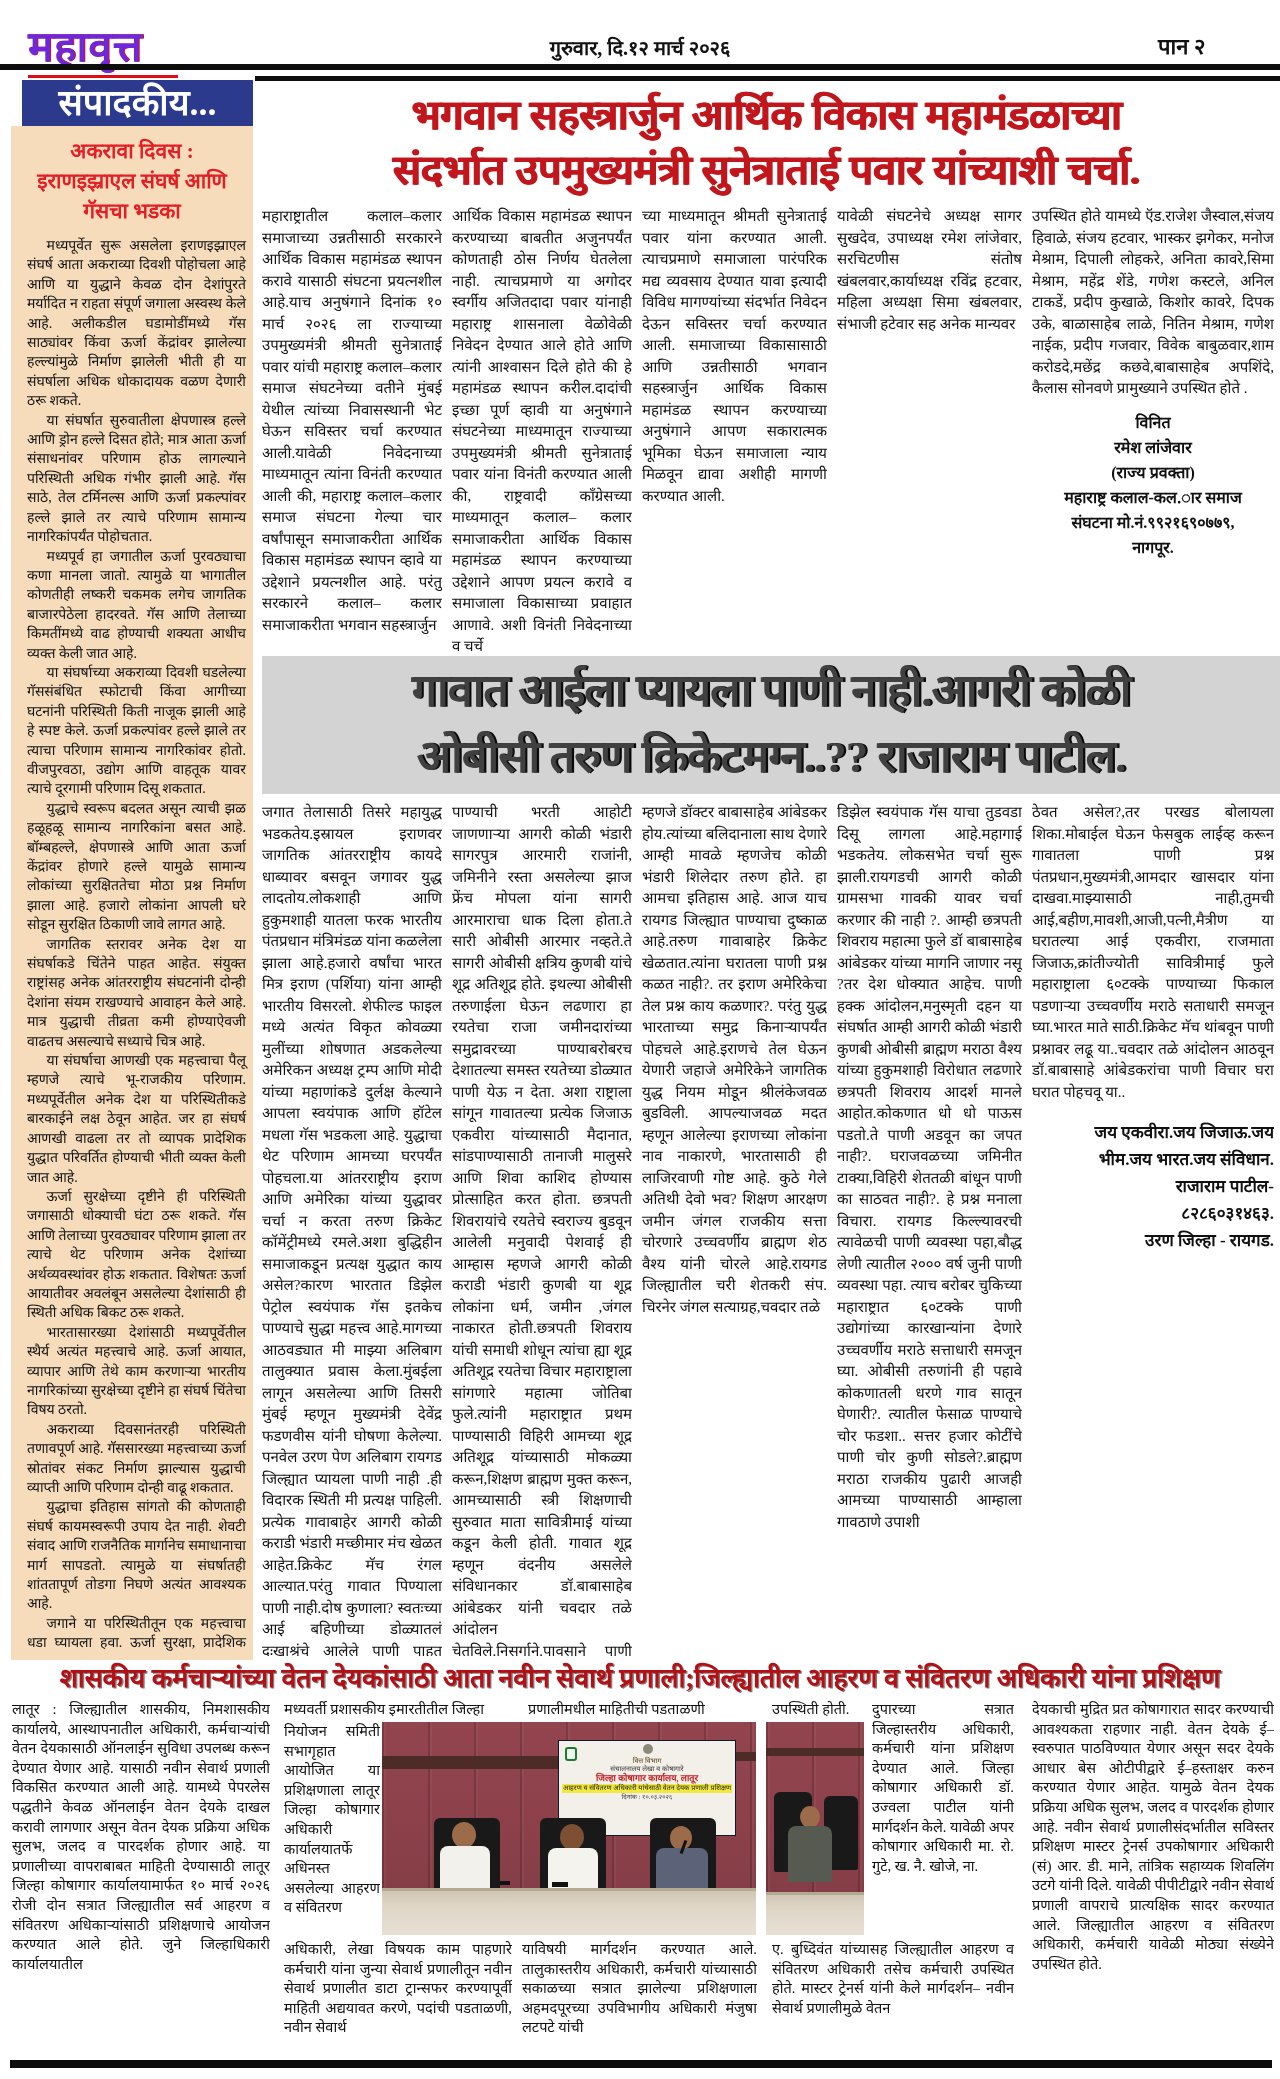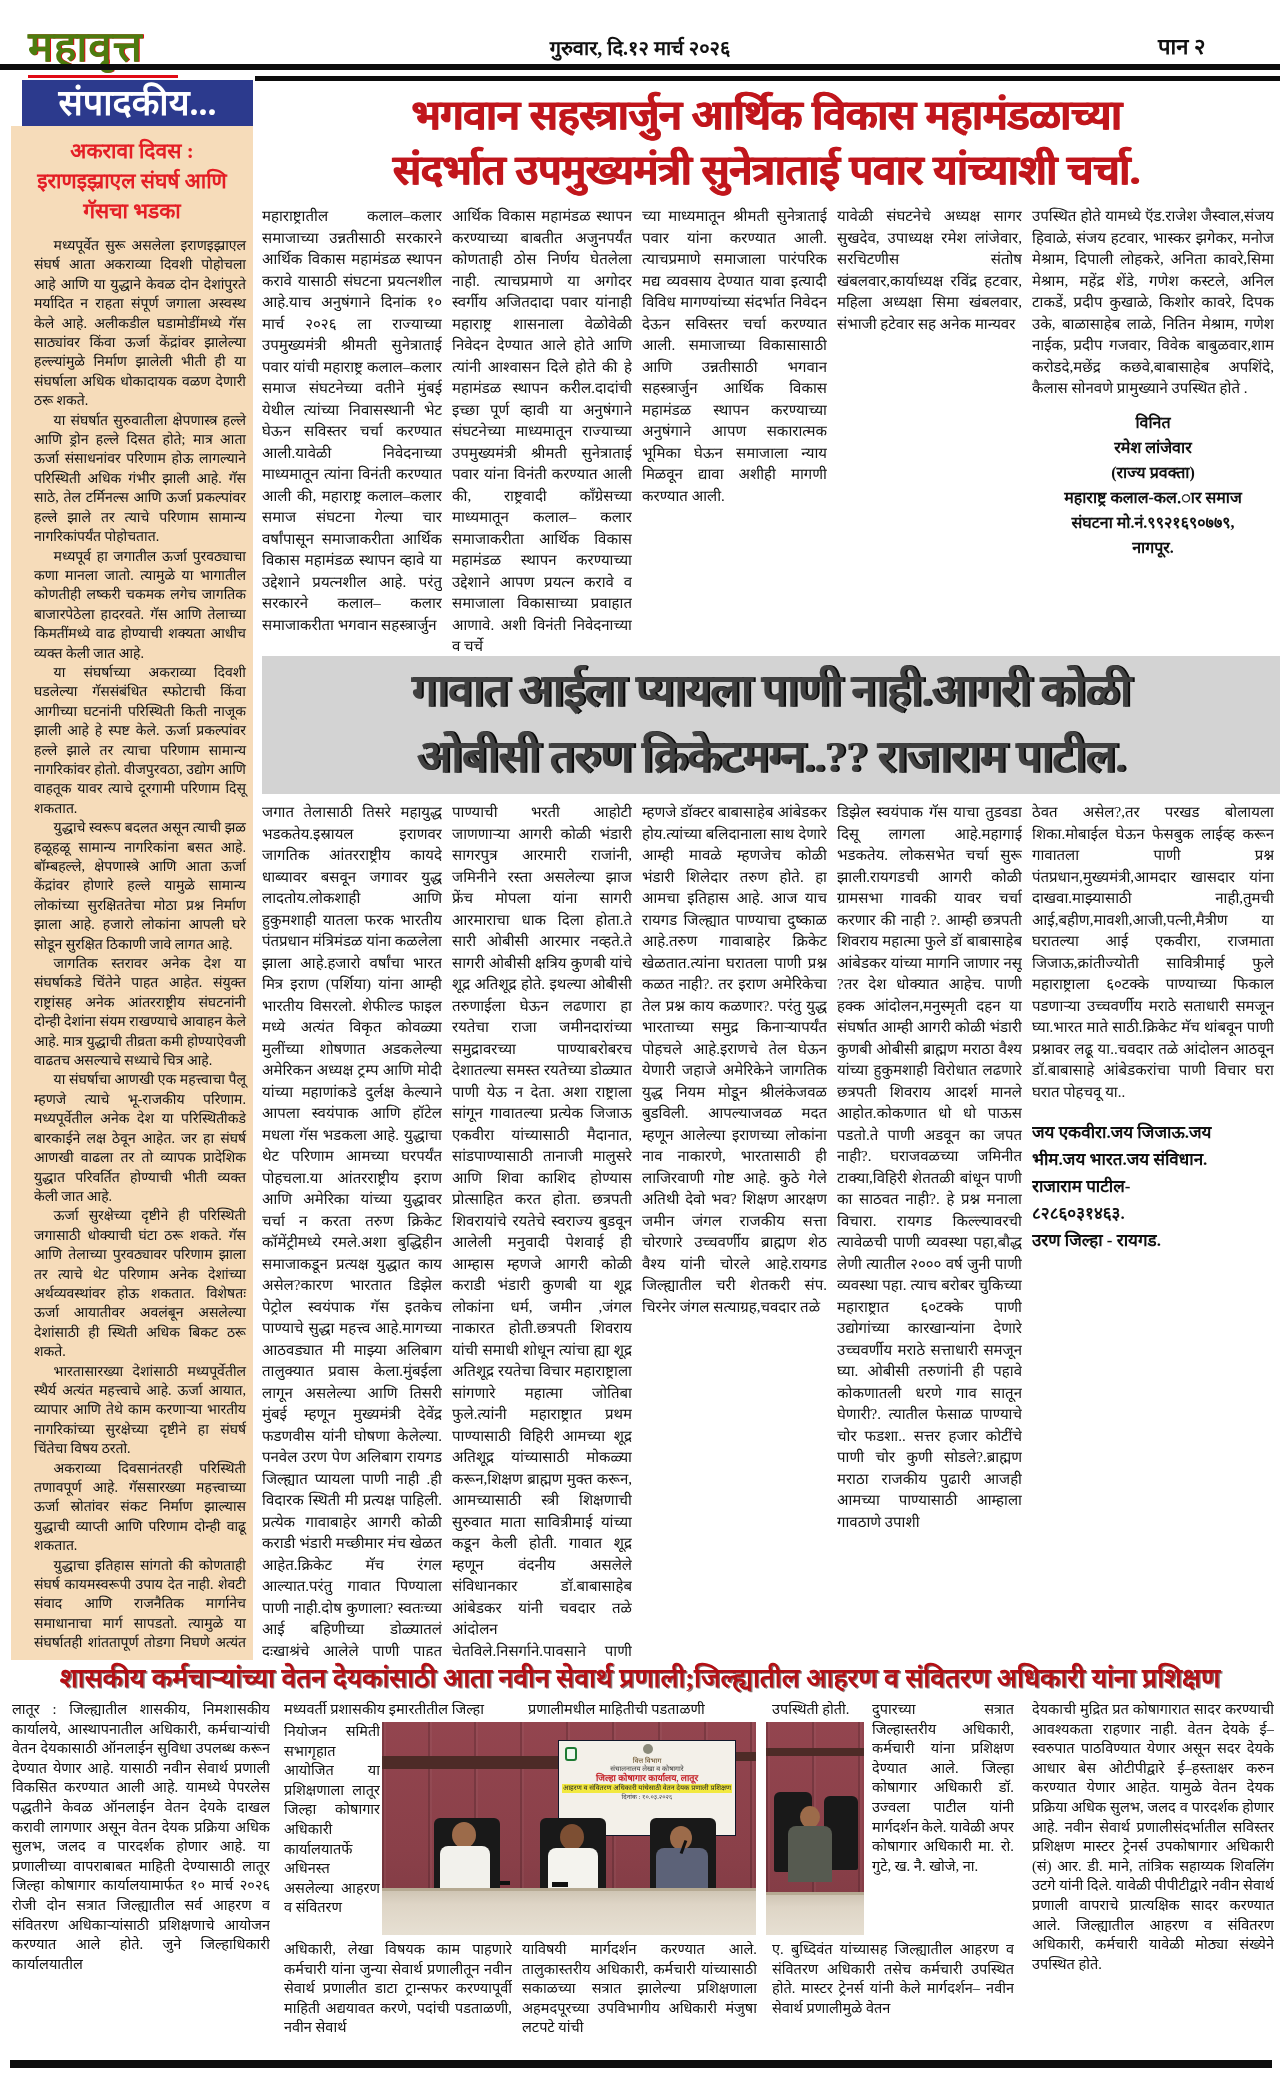--- a/index.html
+++ b/index.html
@@ -9,43 +9,43 @@
     background:#ffffff; overflow:hidden;
     font-family:"Liberation Serif","DejaVu Serif",serif; color:#111;
   }
   .abs { position:absolute; }
   .jt { text-align:justify; overflow:hidden; }
   .bt { font-size:15px; line-height:21.5px; }
   .bt p, .ed-body p { text-indent:1.4em; }
   .sm { font-size:14.5px; line-height:19.6px; }
 
   
-  .logo { font-size:42px; font-weight:bold; color:#4d7c0f; letter-spacing:1px; text-shadow:1px 0 0 #e10b16; }
+  .logo { font-size:42px; font-weight:bold; color:#6d28d9; letter-spacing:1px; text-shadow:1px 0 0 #e10b16; }
   .logo-underline { background:#e10b16; height:3px; }
   .mast-date { font-size:20px; font-weight:bold; text-align:center; width:100%; }
   .mast-page { font-size:22px; font-weight:bold; }
   .black-rule { background:#0d0d0d; }
 
   
   .ed-panel { background:#f6dcba; }
   .ed-head { background:#2c3a8d; color:#ffffff; font-size:36px; font-weight:bold;
              text-align:center; line-height:46px; }
   .ed-headline { color:#e41e25; font-size:21px; font-weight:bold; text-align:center; line-height:30px; }
-  .ed-body { font-size:14px; line-height:19.4px; text-align:justify; overflow:hidden; padding:6px 7px 0 23px; }
+  .ed-body { font-size:14px; line-height:19.4px; text-align:justify; overflow:hidden; padding:6px 7px 0 16px; }
 
   
   .a1-headline { color:#c1161c; font-weight:bold; font-size:41px; line-height:55px;
                  text-align:center; text-shadow:1.5px 0 0 #c1161c; }
   .byline { font-weight:bold; text-align:center; font-size:16px; line-height:25px; margin-top:10px; }
 
   
   .band { background:#d3d3d3; }
   .band-text { color:#404040; font-weight:bold; font-size:45px; line-height:66px;
                text-align:center; letter-spacing:-1px; text-shadow:2.2px 0 0 #0a0a0a; }
-  .signoff { font-weight:bold; text-align:left; font-size:17px; line-height:27px; margin-top:16px; }
+  .signoff { font-weight:bold; text-align:right; font-size:17px; line-height:27px; margin-top:16px; }
 
   
   .a3-headline { color:#b40f14; font-weight:bold; font-size:26.5px; line-height:33px; text-align:center;
                  text-shadow:1.4px 1.4px 0 rgba(40,10,10,0.55); }
 
   
   .photo { overflow:hidden; background:#8d4350; }
   .wall { position:absolute; inset:0;
           background:repeating-linear-gradient(90deg, rgba(0,0,0,0.16) 0 2px, rgba(255,255,255,0.04) 2px 4px, transparent 4px 46px),
           linear-gradient(180deg,#93454f 0%, #8a4049 60%, #7e3a43 100%); }

